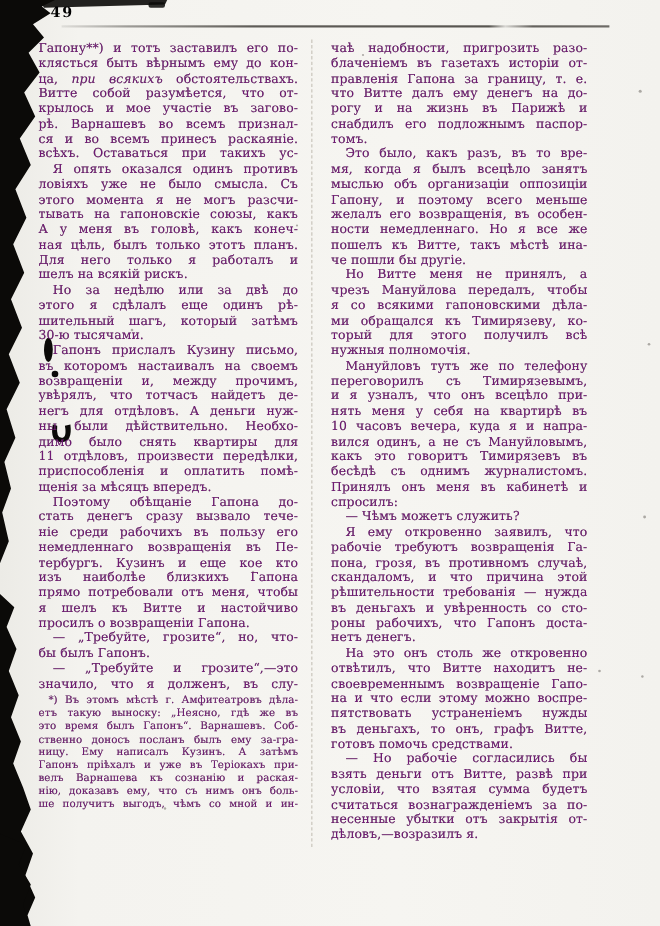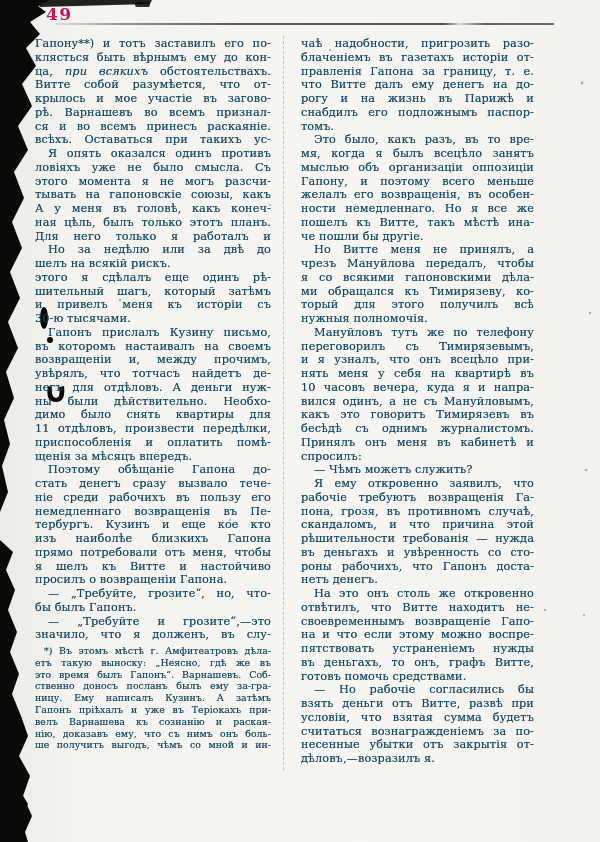--- a/index.html
+++ b/index.html
@@ -6,34 +6,34 @@
   body{
     width:600px;height:842px;
     font-family:"DejaVu Serif", serif;
     background:linear-gradient(90deg,#ecebe6 0,#f4f3ef 12%,#f6f5f1 60%,#f3f2ee 100%);
     position:relative;overflow:hidden;
   }
   .page{position:absolute;inset:0;}
   .blots{position:absolute;left:0;top:0;pointer-events:none;}
   .pageno{
     position:absolute;left:46px;top:4px;
-    font-size:17px;font-weight:bold;letter-spacing:1.5px;color:#be185d;
+    font-size:13px;font-weight:bold;letter-spacing:1.5px;color:#000000;
   }
   .hrule{
     position:absolute;left:56px;top:23px;width:498px;height:2px;
     background:linear-gradient(to right,
       rgba(52,49,44,.10) 0%, rgba(52,49,44,.45) 12%, rgba(52,49,44,.78) 35%,
       rgba(52,49,44,.82) 78%, rgba(52,49,44,.15) 81%, rgba(52,49,44,.75) 86%,
       rgba(52,49,44,.7) 100%);
   }
   .divider{
     position:absolute;left:283px;top:36px;height:734px;width:0;
     border-left:1px dashed #b5afa3;opacity:.75;
   }
-  .col{position:absolute;top:37px;color:#0c4a6e;}
+  .col{position:absolute;top:37px;color:#701a75;}
   .col-left{left:35px;width:236px;}
   .col-right{left:301px;width:233px;}
   .line{
     font-size:11.3px;line-height:13.75px;height:13.75px;
     text-align:justify;text-align-last:justify;
     white-space:nowrap;letter-spacing:.1px;
     text-shadow:0 0 .45px rgba(40,36,30,.55);
   }
   .line.pend{text-align-last:left;}
   .line.ind{text-indent:13px;}
@@ -89,25 +89,24 @@
         <div class="line">рѣ. Варнашевъ во всемъ признал-</div>
         <div class="line">ся и во всемъ принесъ раскаяніе.</div>
         <div class="line">всѣхъ. Оставаться при такихъ ус-</div>
         <div class="line ind">Я опять оказался одинъ противъ</div>
         <div class="line">ловіяхъ уже не было смысла. Съ</div>
         <div class="line">этого момента я не могъ разсчи-</div>
         <div class="line">тывать на гапоновскіе союзы, какъ</div>
         <div class="line">А у меня въ головѣ, какъ конеч-</div>
         <div class="line">ная цѣль, былъ только этотъ планъ.</div>
         <div class="line">Для него только я работалъ и</div>
+        <div class="line pend">шелъ на всякій рискъ.</div>
         <div class="line ind">Но за недѣлю или за двѣ до</div>
-        <div class="line pend">шелъ на всякій рискъ.</div>
         <div class="line">этого я сдѣлалъ еще одинъ рѣ-</div>
         <div class="line">шительный шагъ, который затѣмъ</div>
-        <div class="line">и привелъ меня къ исторіи съ</div>
         <div class="line pend">30-ю тысячами.</div>
         <div class="line ind">Гапонъ прислалъ Кузину письмо,</div>
         <div class="line">въ которомъ настаивалъ на своемъ</div>
         <div class="line">возвращеніи и, между прочимъ,</div>
         <div class="line">увѣрялъ, что тотчасъ найдетъ де-</div>
         <div class="line">негъ для отдѣловъ. А деньги нуж-</div>
         <div class="line">ны были дѣйствительно. Необхо-</div>
         <div class="line">димо было снять квартиры для</div>
         <div class="line">11 отдѣловъ, произвести передѣлки,</div>
         <div class="line">приспособленія и оплатить помѣ-</div>

